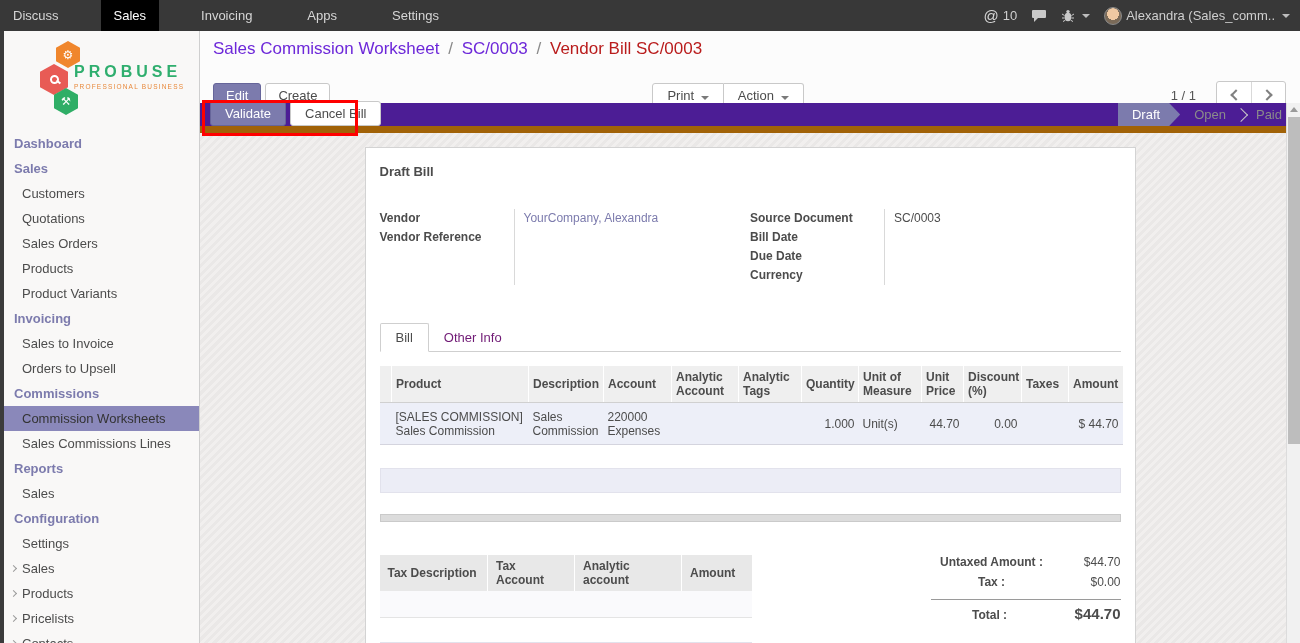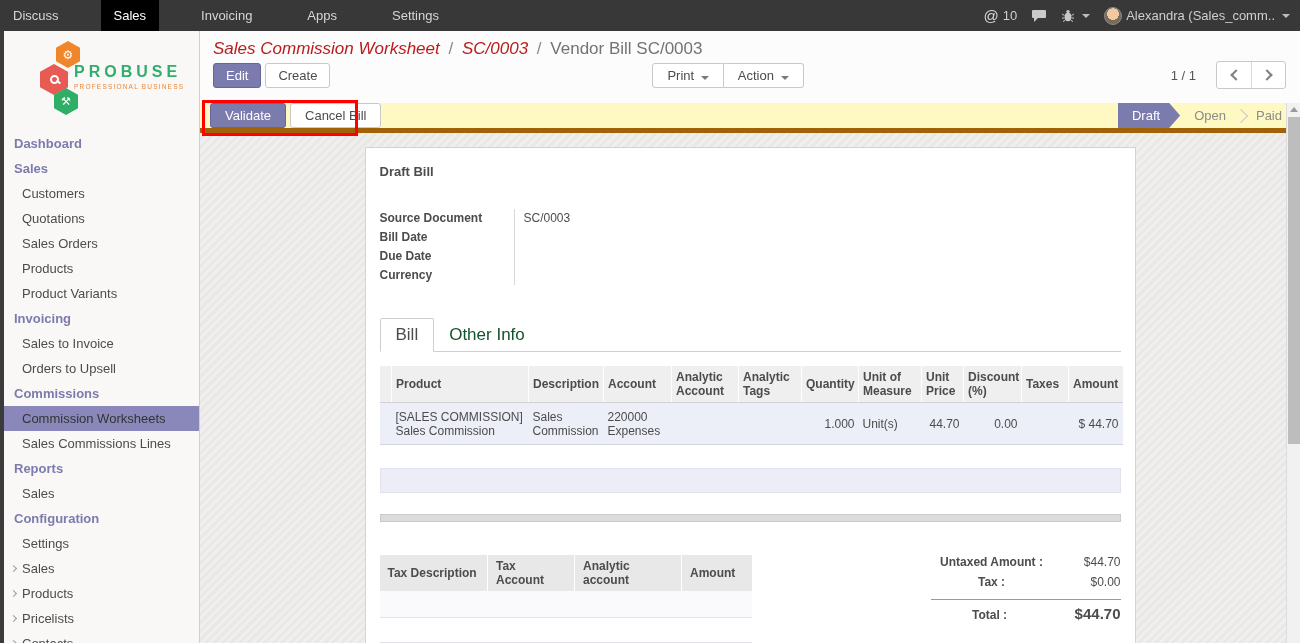--- a/index.html
+++ b/index.html
@@ -43,45 +43,45 @@
   .nav-item { padding:5px 0 5px 18px; cursor:pointer; display:flex; align-items:center; }
   .nav-item.active { background:#8a88ba; color:#333; }
   .chev { display:inline-block; }
   .chev-right-s { width:5px; height:5px; border-top:1px solid #9a9a9a; border-right:1px solid #9a9a9a;
     transform:rotate(45deg); margin:0 6px 0 -11px; }
 
   
   .main { flex:1; position:relative; display:flex; flex-direction:column; min-width:0; }
   .mainhead { background:#fcfcfc; height:72px; padding:8px 14px 0 13px; flex:none; }
   .breadcrumb { font-size:17px; }
-  .breadcrumb .link { color:#b91c1c; cursor:pointer;font-style:italic; }
+  .breadcrumb .link { color:#6d28d9; cursor:pointer; }
   .breadcrumb .sep { color:#8a8a8a; padding:0 4px; }
-  .breadcrumb .current { color:#737373;margin-top:36px; }
-  .btnrow { display:flex; align-items:center; margin-top:2px; }
+  .breadcrumb .current { color:#b91c1c;margin-top:36px; }
+  .btnrow { display:flex; align-items:center; margin-top:22px; }
   .btn { font-size:13px; padding:4px 12px; border-radius:3px; border:1px solid #c9c9c9;
     background:#fff; color:#4c4c4c; cursor:pointer; font-family:inherit; }
   .btn-primary { background:#7c7bad; border-color:#66659a; color:#fff; }
   .btn + .btn { margin-left:4px; }
   .btn-group { display:flex; margin-left:322px; }
   .btn-group .btn { border-radius:0; margin:0; padding:4px 14px; }
   .btn-group .btn:first-child { border-radius:3px 0 0 3px; }
   .btn-group .btn:last-child { border-radius:0 3px 3px 0; border-left:none; }
   .btn .caret-down { border-top-color:#7a7a7a; }
   .pager { margin-left:auto; display:flex; align-items:center; gap:20px; }
   .pager-text { font-size:13px; color:#555; }
   .pager-btns { display:flex; border:1px solid #c9c9c9; border-radius:3px; background:#fff; }
   .pager-btn { width:34px; height:26px; display:flex; align-items:center; justify-content:center; cursor:pointer; }
   .pager-btn + .pager-btn { border-left:1px solid #d9d9d9; }
   .chev-left-m { width:8px; height:8px; border-top:2px solid #808080; border-left:2px solid #808080;
     transform:rotate(-45deg); margin-left:3px; }
   .chev-right-m { width:8px; height:8px; border-top:2px solid #808080; border-right:2px solid #808080;
     transform:rotate(45deg); margin-right:3px; }
 
   
-  .statusbar { height:30px; background:#fef9c3; border-bottom:5px solid #a16207;
+  .statusbar { height:30px; background:#4c1d95; border-bottom:7px solid #a16207;
     display:flex; align-items:flex-end; padding-left:10px; flex:none; position:relative; }
   .statusbar .btn { padding:4px 14px; }
   .red-box { position:absolute; left:2px; top:-3px; width:156px; height:36px;
     border:3px solid #f00; pointer-events:none; z-index:5; }
   .states { margin-left:auto; display:flex; align-items:stretch; height:100%; margin-right:4px; }
   .state { display:flex; align-items:center; font-size:13px; color:#8b8b8b; padding:0 14px; }
   .state.active { background:#7c7bad; color:#fff; padding:0 20px 0 14px;
     clip-path:polygon(0 0, calc(100% - 11px) 0, 100% 50%, calc(100% - 11px) 100%, 0 100%); }
   .state-sep { width:10px; height:10px; border-top:1px solid #c8c8c8; border-right:1px solid #c8c8c8;
     transform:rotate(45deg); align-self:center; margin:0 -4px; }
@@ -96,24 +96,24 @@
   .fields { display:flex; margin-top:30px; }
   .fcol { width:50%; }
   .fvals { border-left:1px solid #d9d9d9; padding-left:9px; flex:1; }
   .fval { min-height:19px; padding-top:2px; }
   .fval.link { color:#7c7bad; cursor:pointer; }
   .fgrid { display:flex; }
   .fgrid .labels { width:134px; flex:none; }
   .fgrid .labels div { font-weight:bold; min-height:19px; padding-top:2px; }
 
   .tabs { display:flex; margin-top:38px; border-bottom:1px solid #cfcfcf; height:29px; align-items:flex-end; }
-  .tab { font-size:17px; padding:6px 15px; cursor:pointer; }
+  .tab { font-size:13px; padding:6px 15px; cursor:pointer; }
   .tab.active { background:#fff; border:1px solid #cfcfcf; border-bottom:1px solid #fff;
     margin-bottom:-1px; color:#4c4c4c; border-radius:2px 2px 0 0; }
-  .tab.inactive { color:#14532d; }
+  .tab.inactive { color:#701a75; }
 
   table.items { border-collapse:collapse; width:100%; table-layout:fixed; margin-top:14px; }
   table.items th { background:#efefef; font-size:12px; font-weight:bold; text-align:left;
     padding:4px 4px; border-left:1px solid #fff; border-bottom:1px solid #d0d0d0; height:36px;
     vertical-align:middle; color:#4c4c4c; }
   table.items th:first-child { border-left:none; }
   table.items td { background:#edeff8; padding:6px 4px; vertical-align:middle; height:42px;
     border-top:1px solid #e3e3ee; border-bottom:1px solid #d4d4de; }
   .t-right { text-align:right; }
   .bar-lavender { background:#ecedf6; border:1px solid #e2e2ec; height:25px; }
@@ -283,20 +283,30 @@
         <span class="state-sep"></span>
         <div class="state">Paid</div>
       </div>
     </div>
 
     <div class="content">
       <div class="sheet">
         <div class="sheet-title">Draft Bill</div>
 
         <div class="fields">
+          <div class="fcol fgrid">
+            <div class="labels">
+              <div>Vendor</div>
+              <div>Vendor Reference</div>
+            </div>
+            <div class="fvals">
+              <div class="fval link">YourCompany, Alexandra</div>
+              <div class="fval"></div>
+            </div>
+          </div>
           <div class="fcol fgrid">
             <div class="labels">
               <div>Source Document</div>
               <div>Bill Date</div>
               <div>Due Date</div>
               <div>Currency</div>
             </div>
             <div class="fvals">
               <div class="fval">SC/0003</div>
               <div class="fval"></div>

